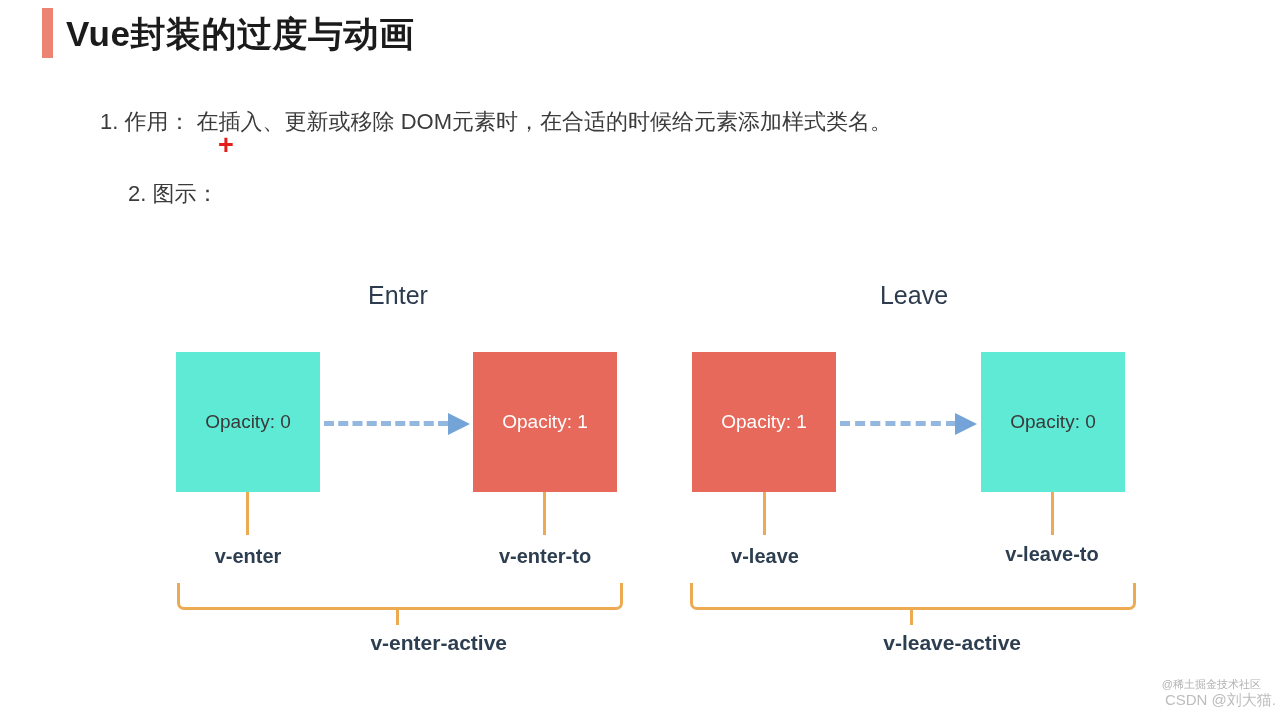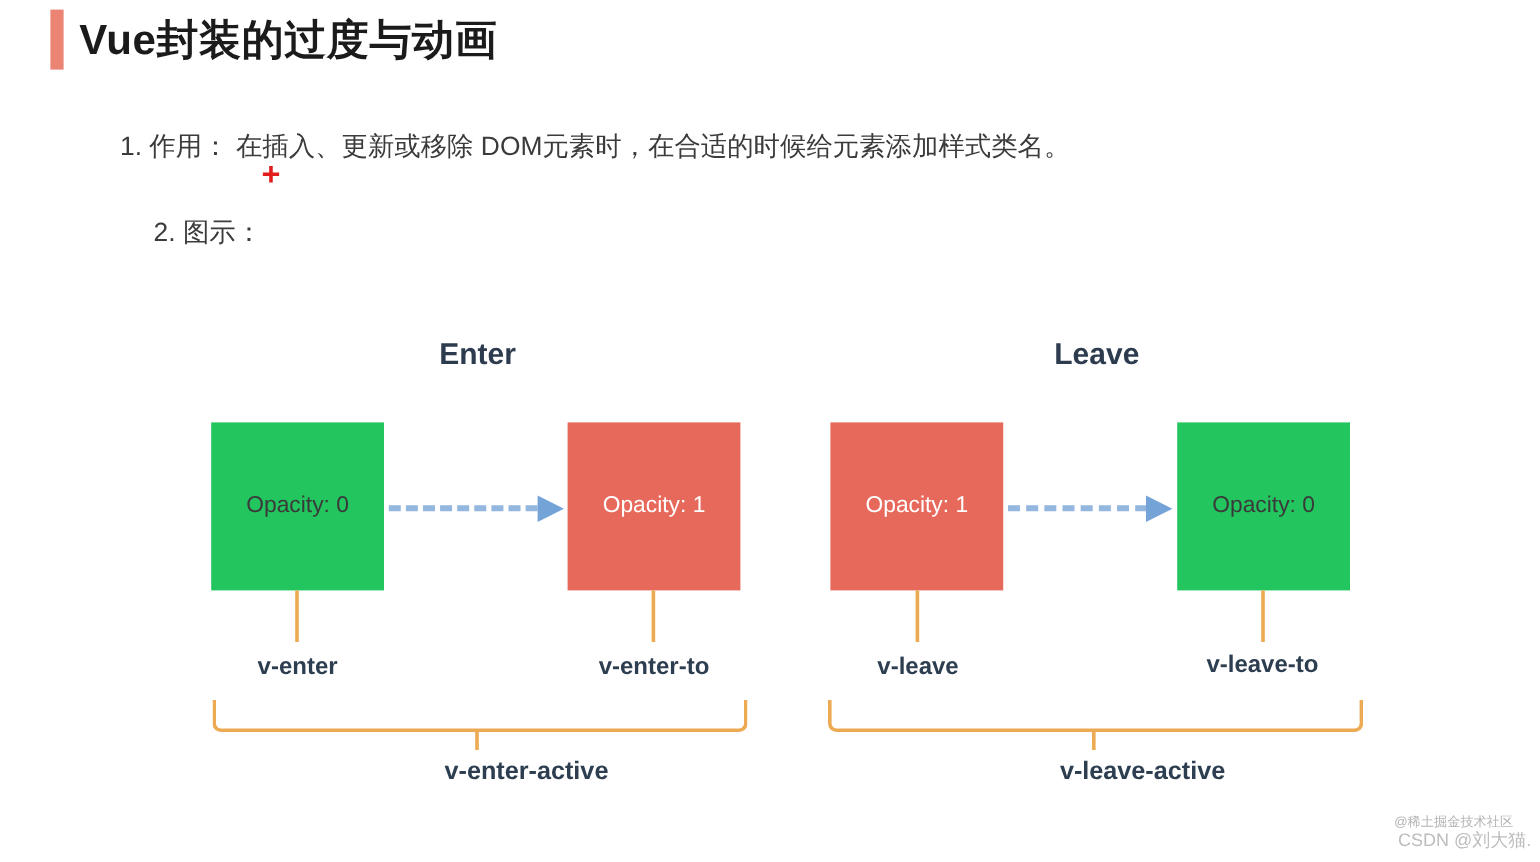--- a/index.html
+++ b/index.html
@@ -11,21 +11,21 @@
     overflow: hidden;
     font-family: "Liberation Sans", "DejaVu Sans", sans-serif;
   }
 
   
   .title-row {
     position: absolute;
     left: 42px;
     top: 8px;
     display: flex;
-    align-items: center;
+    align-items: flex-end;
   }
   .accent-bar {
     width: 11px;
     height: 50px;
     background: #ec8474;
     margin-right: 13px;
   }
   .page-title {
     margin: 0;
     font-size: 35px;
@@ -55,38 +55,38 @@
     line-height: 1;
   }
 
   
   .diagram-heading {
     position: absolute;
     top: 281px;
     width: 444px;
     text-align: center;
     font-size: 25px;
-    font-weight: bold;
+    font-weight: normal;
     color: #2c3c4e;
   }
   .enter-heading { left: 176px; }
   .leave-heading { left: 692px; }
 
   
   .box {
     position: absolute;
     top: 352px;
     width: 144px;
     height: 140px;
     display: flex;
     align-items: center;
     justify-content: center;
     font-size: 19px;
   }
-  .box-pink { background: #22c55e; color: #3a3a3a; }
+  .box-pink { background: #5eead4; color: #3a3a3a; }
   .box-red  { background: #e7695c; color: #ffffff; }
   .box-enter-from { left: 176px; }
   .box-enter-to   { left: 473px; }
   .box-leave-from { left: 692px; }
   .box-leave-to   { left: 981px; }
 
   
   .arrow-line {
     position: absolute;
     top: 421px;

